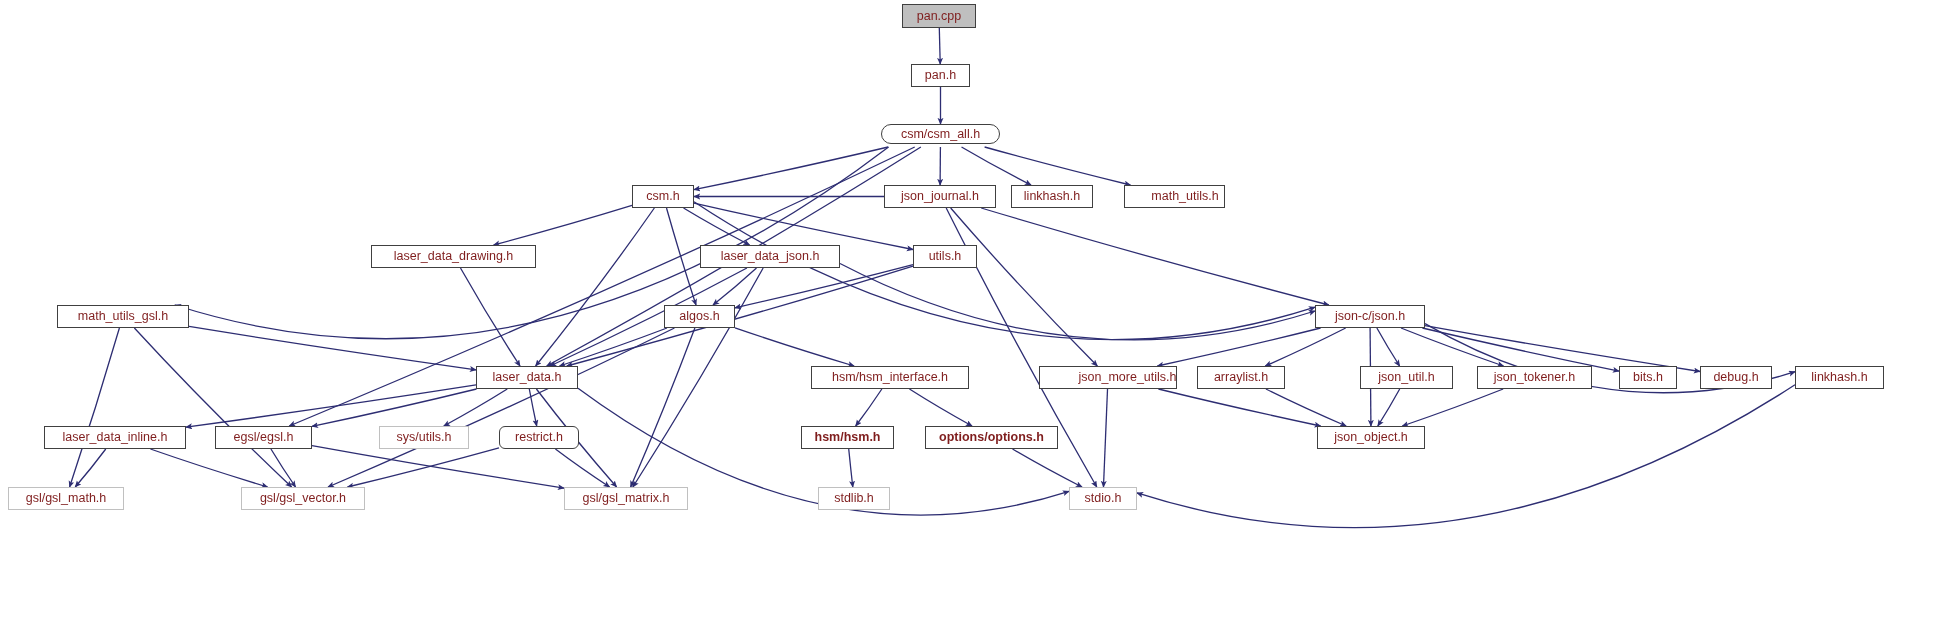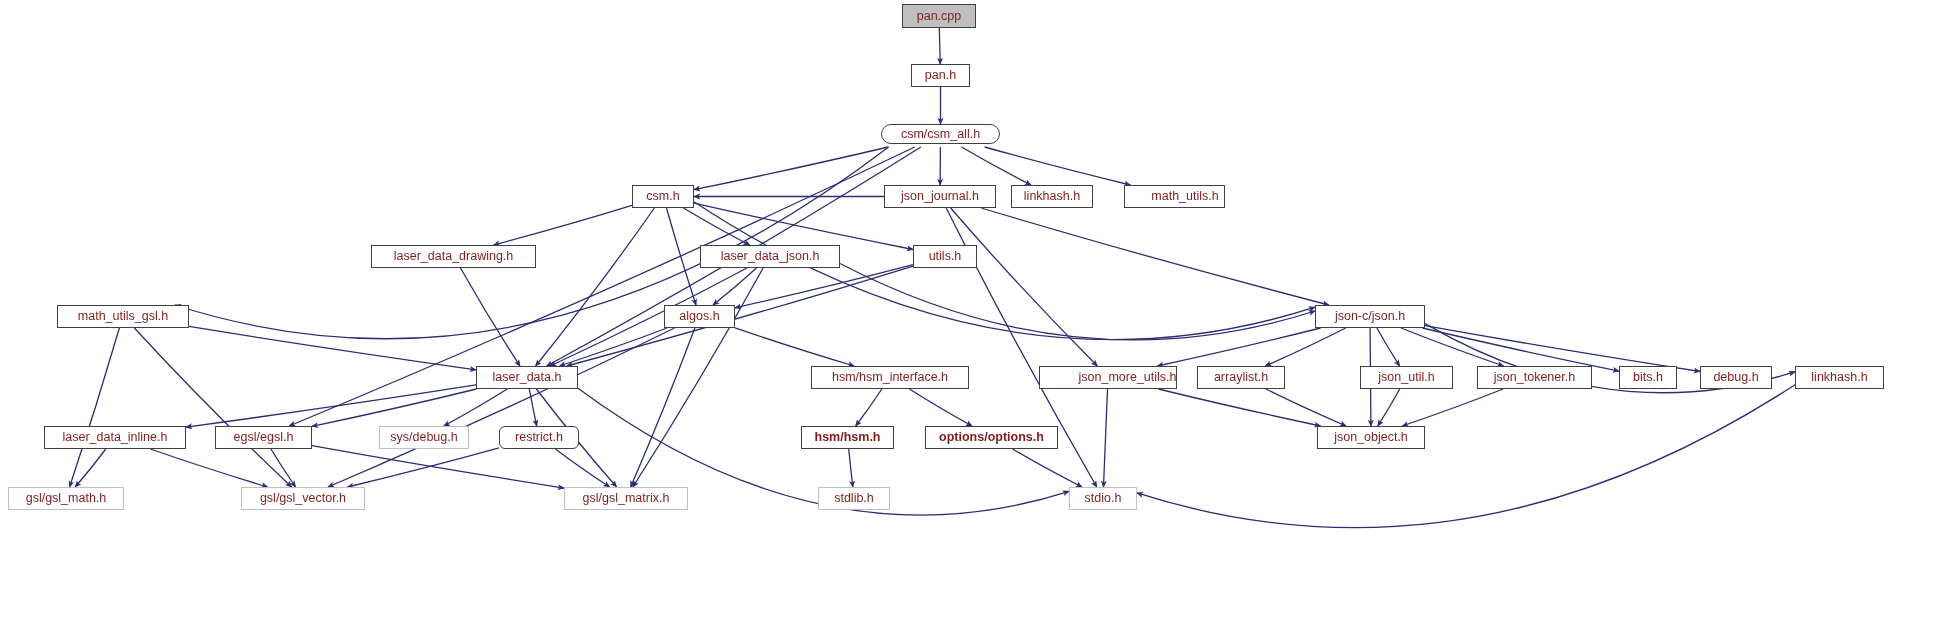--- a/index.html
+++ b/index.html
@@ -183,21 +183,21 @@
     <div class="node" style="left: 1795px; top: 366px; width: 89px; height: 23px;">
       <span class="node-label">linkhash.h</span>
     </div>
     <div class="node" style="left: 44px; top: 426px; width: 142px; height: 23px;">
       <span class="node-label">laser_data_inline.h</span>
     </div>
     <div class="node" style="left: 215px; top: 426px; width: 97px; height: 23px;">
       <span class="node-label">egsl/egsl.h</span>
     </div>
     <div class="node leaf" style="left: 379px; top: 426px; width: 90px; height: 23px;">
-      <span class="node-label">sys/debug.h</span>
+      <span class="node-label">sys/utils.h</span>
     </div>
     <div class="node" style="left: 499px; top: 426px; width: 80px; height: 23px; border-radius: 6px;">
       <span class="node-label">restrict.h</span>
     </div>
     <div class="node" style="left: 801px; top: 426px; width: 93px; height: 23px; font-weight: bold;">
       <span class="node-label">hsm/hsm.h</span>
     </div>
     <div class="node" style="left: 925px; top: 426px; width: 133px; height: 23px; font-weight: bold;">
       <span class="node-label">options/options.h</span>
     </div>

